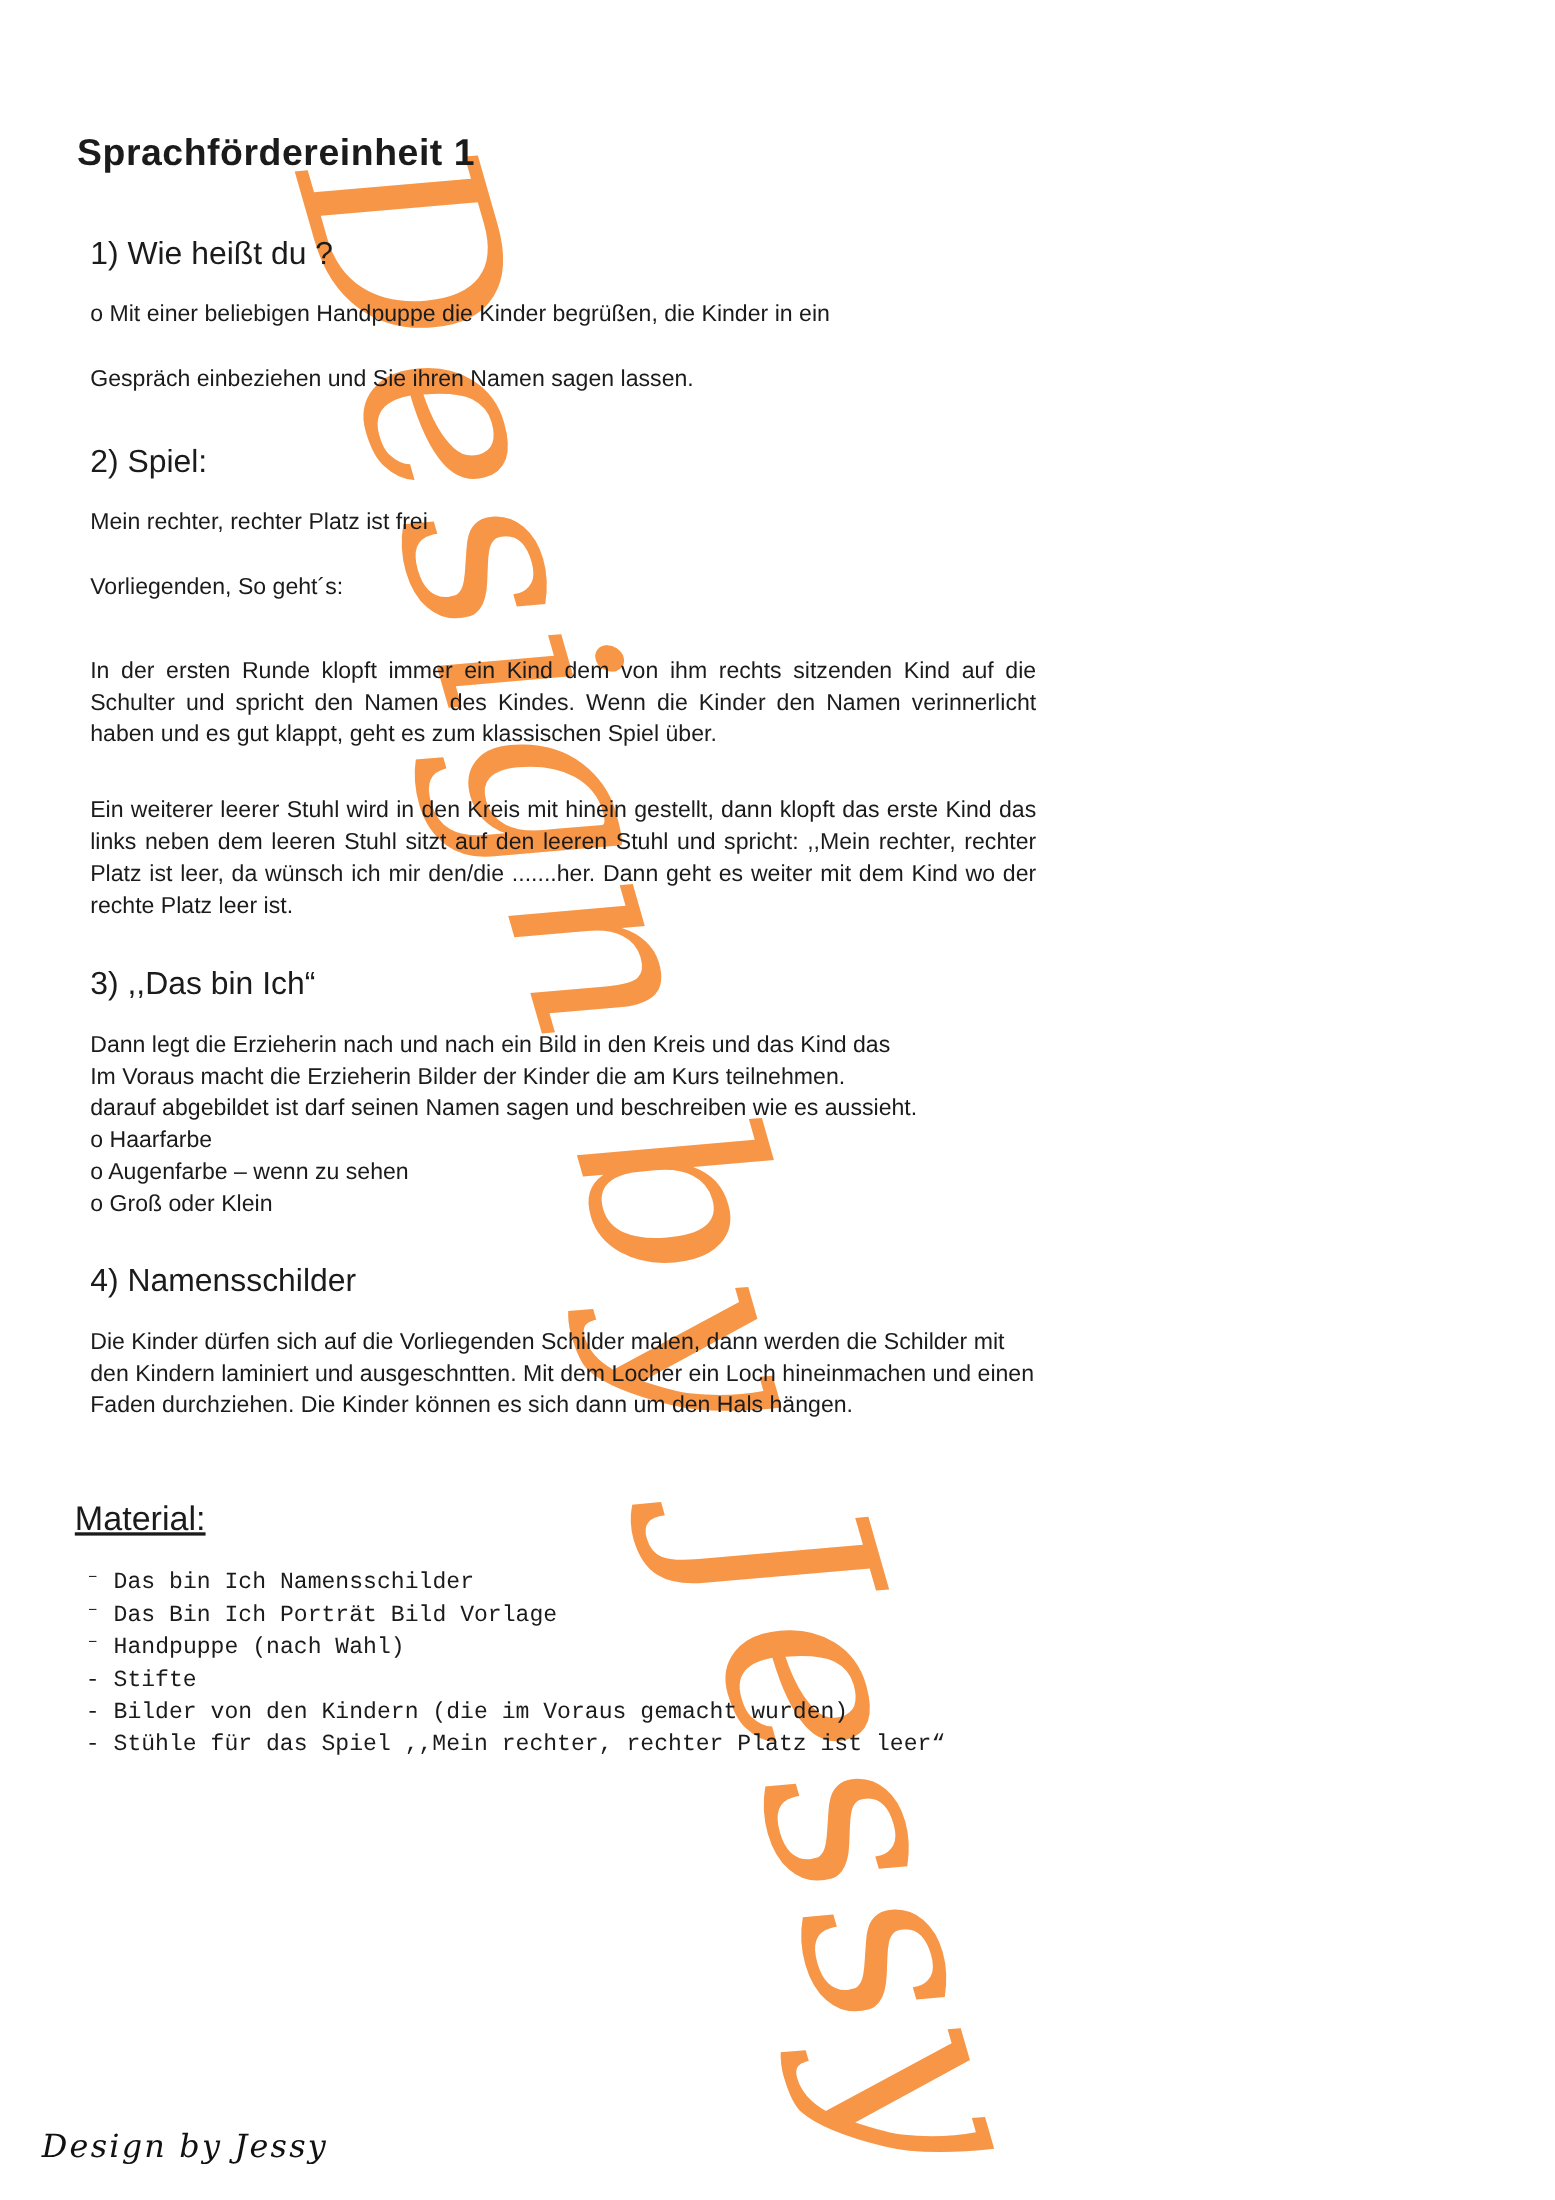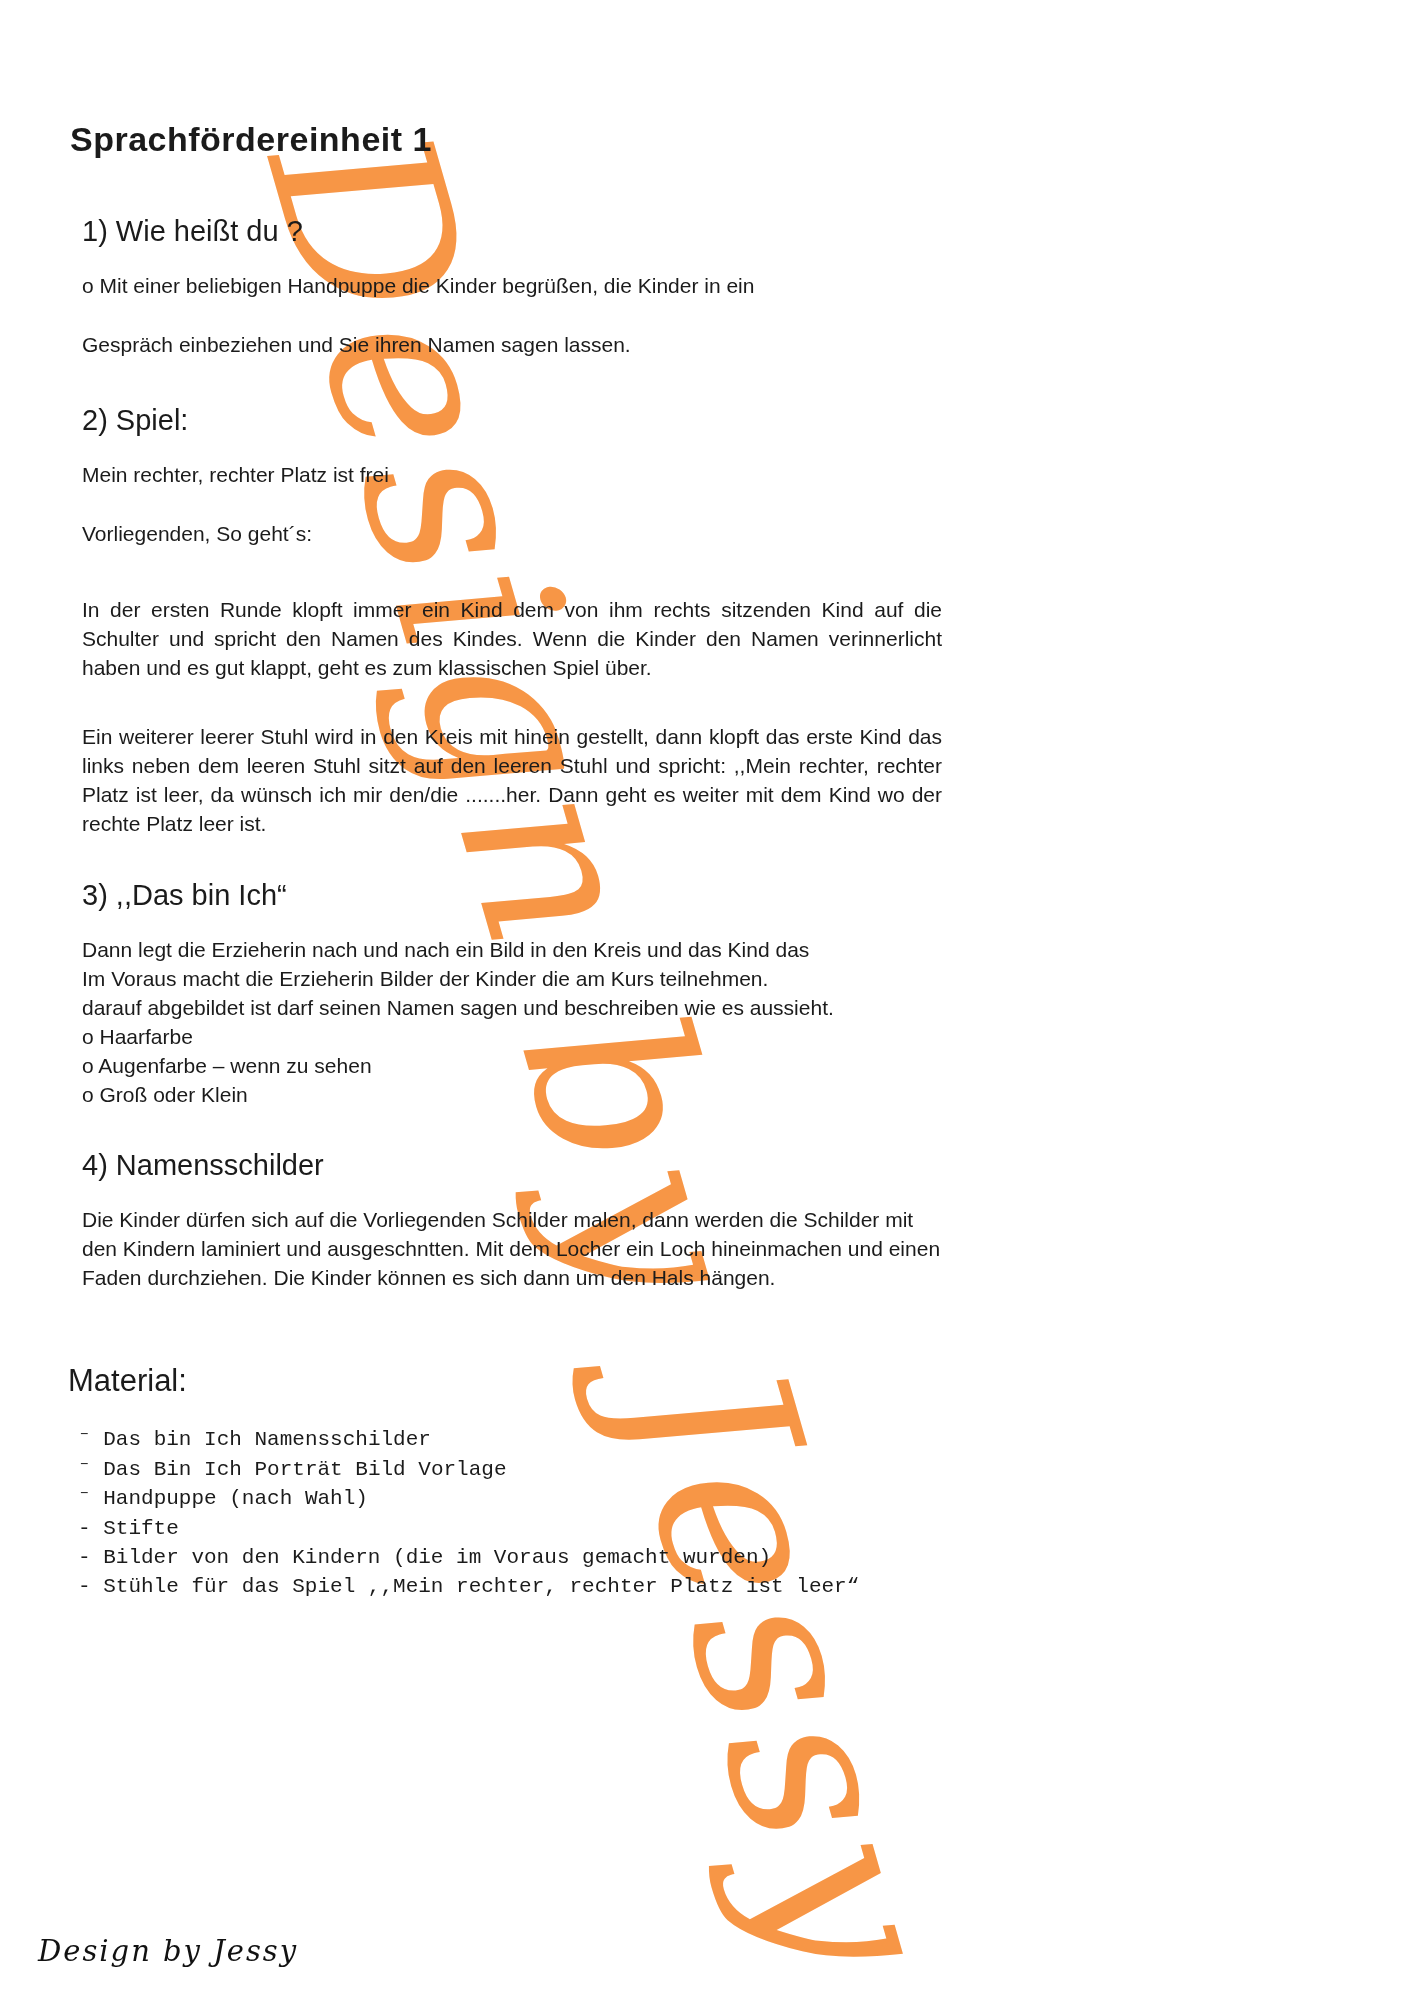--- a/index.html
+++ b/index.html
@@ -45,20 +45,21 @@
   h2.sec-heading {
     font-size: 29px;
     font-weight: 400;
     margin: 44px 0 24px 0;
   }
   h2.big-gap { margin-top: 40px; }
   .material-heading {
     font-size: 31px;
     font-weight: 400;
     margin: 70px 0 26px -14px;
+    text-decoration: underline;
   }
   p, .line {
     font-size: 21px;
     line-height: 1.38;
     max-width: 860px;
   }
   p { margin: 0 0 14px 0; }
   p.gap-after { margin-bottom: 30px; }
   .justify { text-align: justify; margin-top: 47px; }
   .block-gap { margin-top: 40px; }

